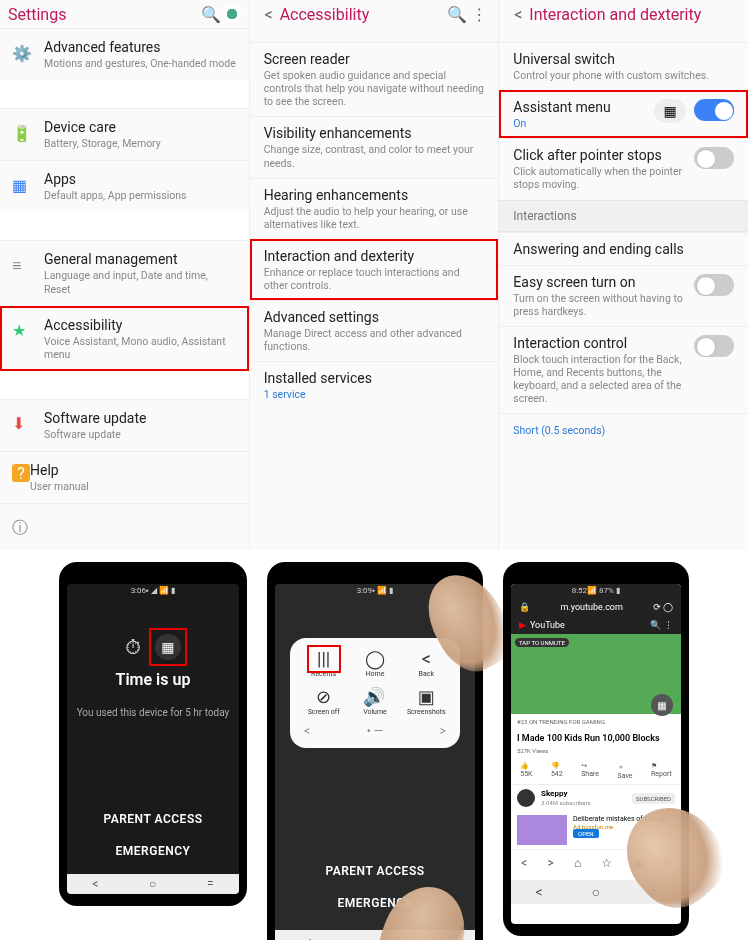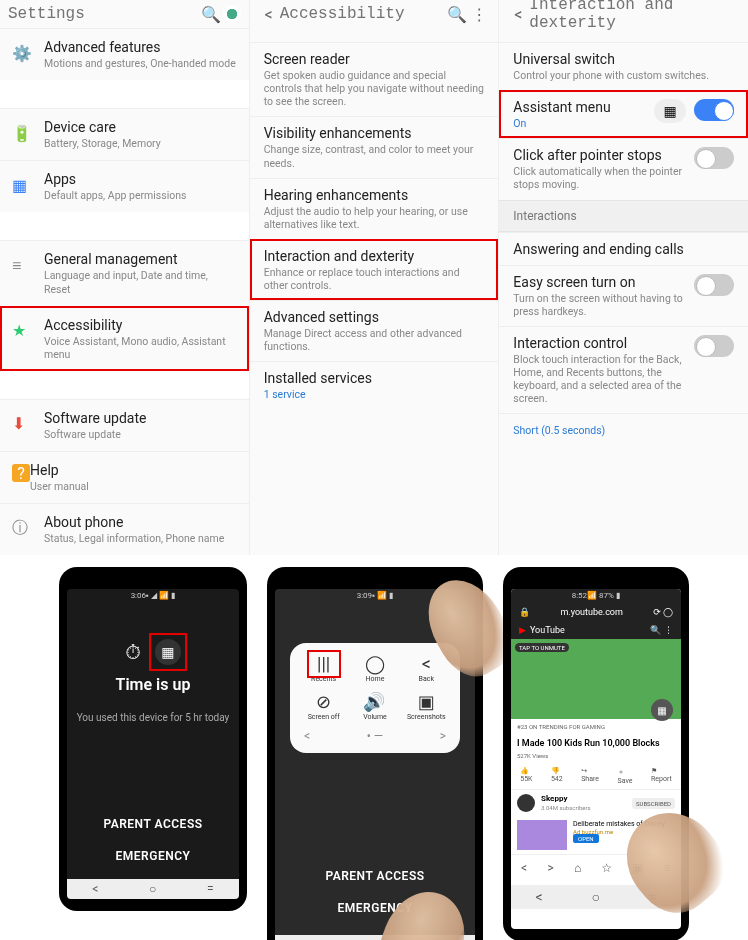--- a/index.html
+++ b/index.html
@@ -1,20 +1,20 @@
 <!DOCTYPE html>
 <html><head>
 <meta charset="utf-8">
 <style>
   * { box-sizing: border-box; font-family: -apple-system, Roboto, Arial, sans-serif; }
   body { margin: 0; background: #fff; width: 748px; }
   .row { display: flex; }
   .col { flex: 1; background: #fafafa; }
   .header { display: flex; align-items: center; padding: 4px 8px; height: 28px; }
-  .header .title { flex: 1; font-size: 16px; color: #737373; font-family: Liberation Mono, monospace; }
+  .header .title { flex: 1; font-size: 16px; color: #be185d; }
   .header .ico { width: 22px; height: 22px; display: flex; align-items: center; justify-content: center; font-size: 16px; color: #666; }
   .item { display: flex; align-items: flex-start; padding: 10px 12px; border-top: 1px solid #eee; position: relative; }
   .item .icon { width: 32px; height: 24px; flex-shrink: 0; margin-top: 2px; font-size: 16px; display: flex; align-items: center; }
   .item .txt { flex: 1; }
   .item .lbl { font-size: 14px; color: #222; }
   .item .sub { font-size: 10.5px; color: #888; margin-top: 2px; line-height: 1.25; }
   .item .sub.link { color: #2a7ad6; }
   .item.hl { outline: 2px solid #e60000; outline-offset: -2px; }
   .item.pad { padding: 8px 14px; }
   .sechead { background: #f0f0f0; padding: 8px 14px; font-size: 12px; color: #777; border-top: 1px solid #e5e5e5; border-bottom: 1px solid #e5e5e5; }
@@ -114,24 +114,20 @@
       </div>
     <div class="item">
         <div class="icon" style="color:#f5a623;background:#f5a623;color:#fff;width:18px;height:18px;border-radius:3px;justify-content:center">?</div>
         <div class="txt">
           <div class="lbl">Help</div>
           <div class="sub">User manual</div>
         </div>
       </div>
     <div class="item">
         <div class="icon" style="color:#888">ⓘ</div>
-        <div class="txt">
-          <div class="lbl">About phone</div>
-          <div class="sub">Status, Legal information, Phone name</div>
-        </div>
       </div>
   </div>
 
   <div class="col" style="border-left:1px solid #eee">
     <div class="header">
       <span class="ico">&lt;</span>
       <span class="title">Accessibility</span>
       <span class="ico">🔍</span>
       <span class="ico">⋮</span>
     </div>

